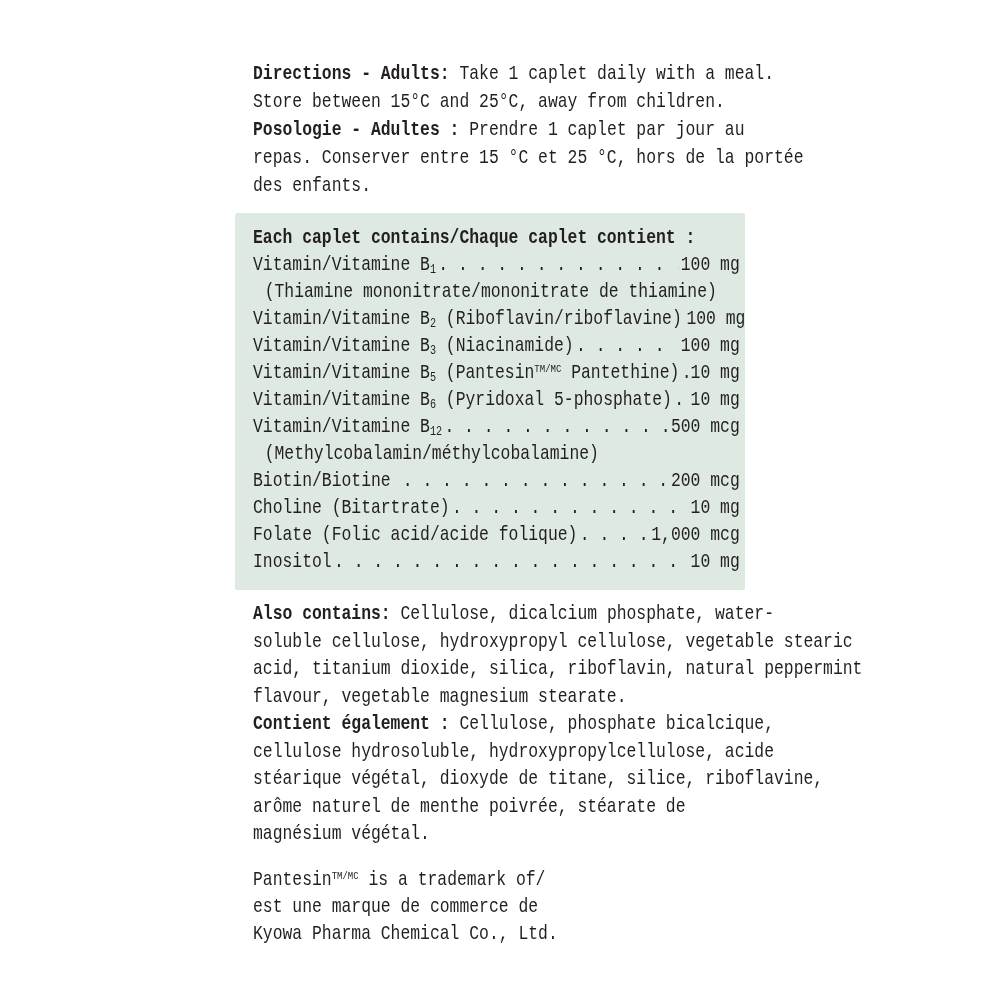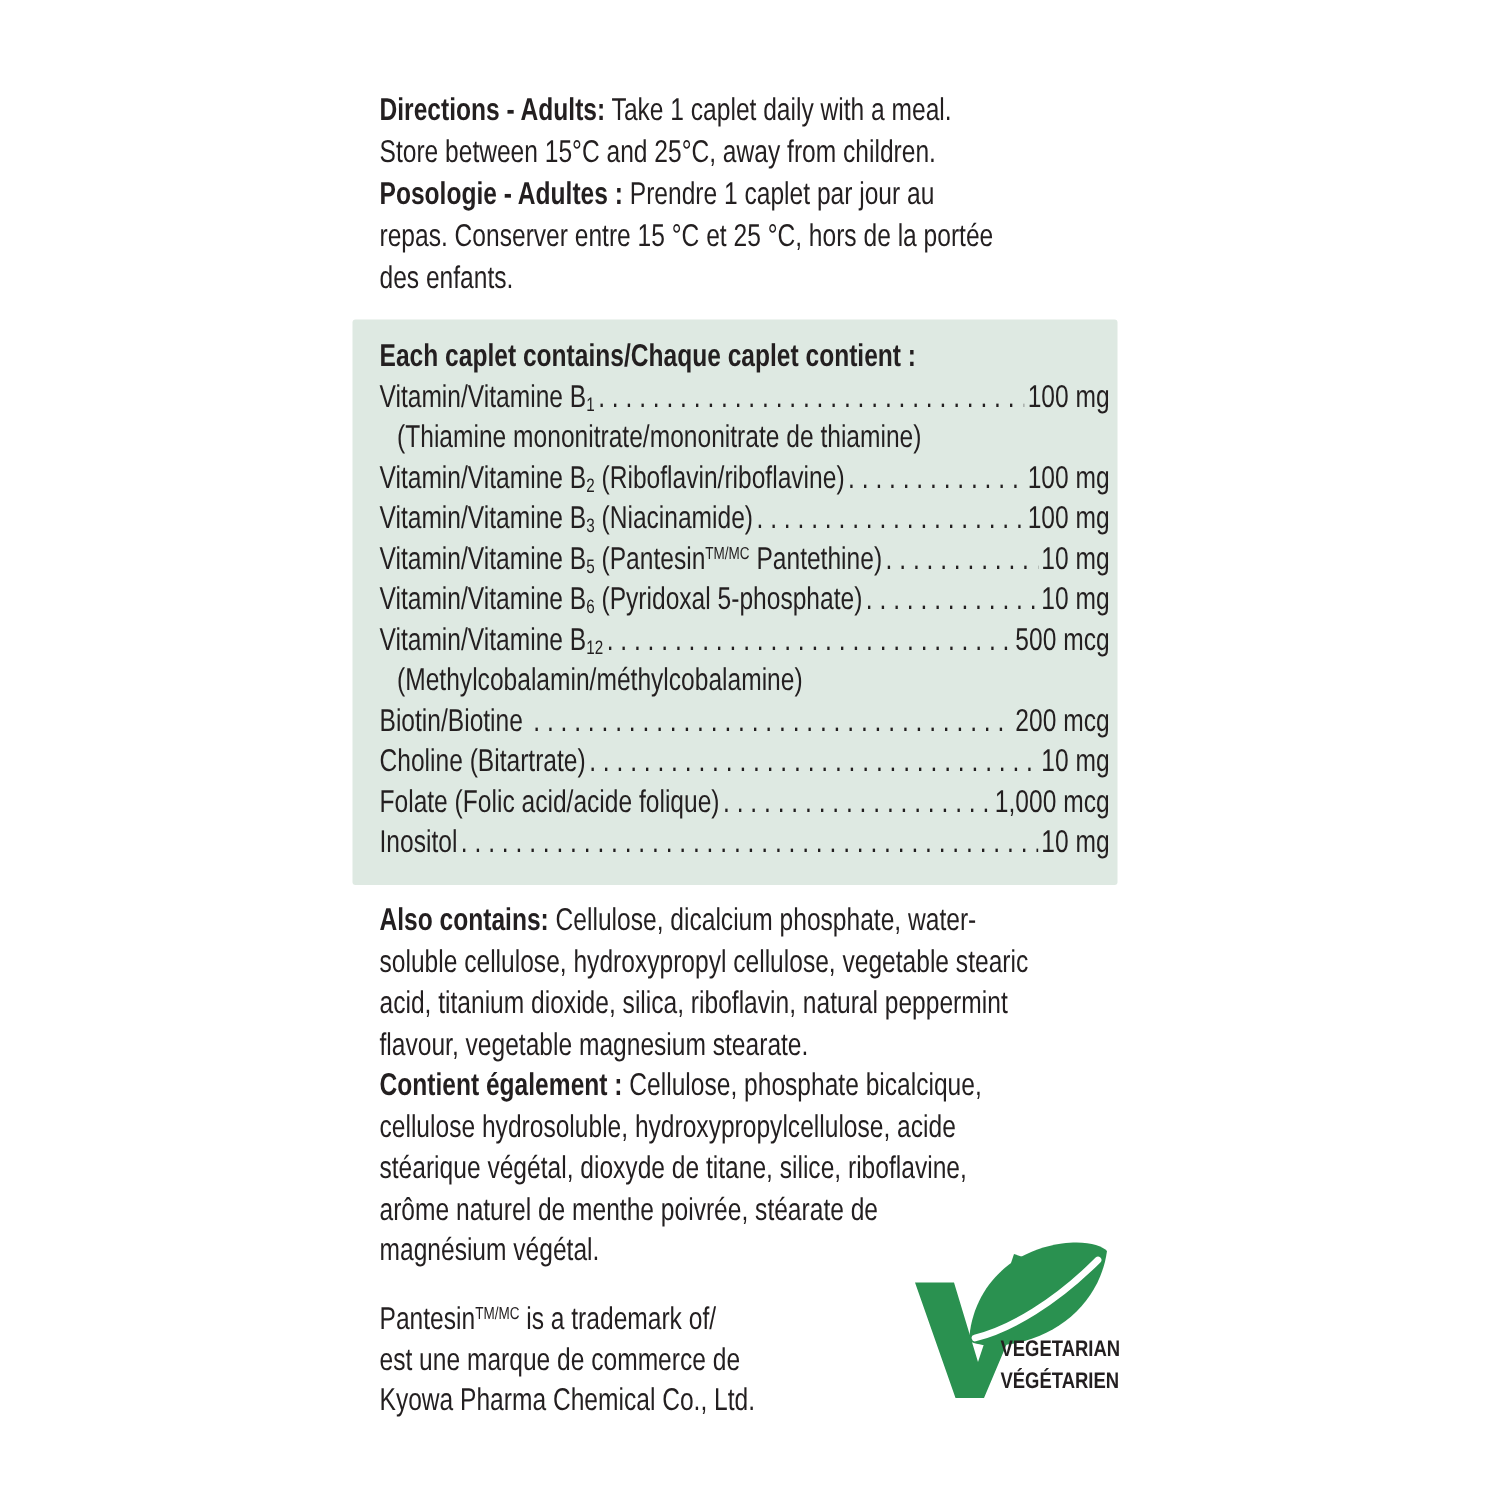--- a/index.html
+++ b/index.html
@@ -1,18 +1,18 @@
 <!DOCTYPE html>
 <html><head>
 <meta charset="utf-8">
 <style>
   html,body { margin:0; padding:0; background:#ffffff; }
   .page {
     position:relative; width:1000px; height:1000px; background:#ffffff;
-    font-family:Liberation Sans, sans-serif;
+    font-family:Liberation Mono, monospace;
     color:#231f20; overflow:hidden;
   }
   .condense { transform:scaleX(0.78); transform-origin:0 0; width:624px; }
   b { font-weight:bold; }
 
   
   .directions { position:absolute; left:253px; top:60px; font-size:21px; line-height:28px; }
   .ln { white-space:nowrap; }
 
   
@@ -135,25 +135,14 @@
     <div class="ln">arôme naturel de menthe poivrée, stéarate de</div>
     <div class="ln">magnésium végétal.</div>
   </div>
 
   <div class="trademark condense">
     <div class="ln"><span>Pantesin</span><sup>TM/MC</sup><span> is a trademark of/</span></div>
     <div class="ln">est une marque de commerce de</div>
     <div class="ln">Kyowa Pharma Chemical Co., Ltd.</div>
   </div>
 
-  <div class="veg-logo">
-    <svg width="140" height="125" viewBox="0 0 140 125">
-      <path d="M0,33 L26,33 L42,86 L66,14 L84,20 L46,110 L27,110 Z" fill="#2a9150"></path>
-      <path d="M36,72 C38,38 62,12 98,7 C114,5 124,8 128,12 C124,42 100,68 64,74 C52,76 42,75 36,72 Z" fill="#2a9150"></path>
-      <path d="M40,70 C64,64 94,46 122,18" fill="none" stroke="#ffffff" stroke-width="4.5" stroke-linecap="round"></path>
-    </svg>
-    <div class="veg-text">
-      <div>VEGETARIAN</div>
-      <div>VÉGÉTARIEN</div>
-    </div>
-  </div>
 
 </div>
 
 </body></html>

